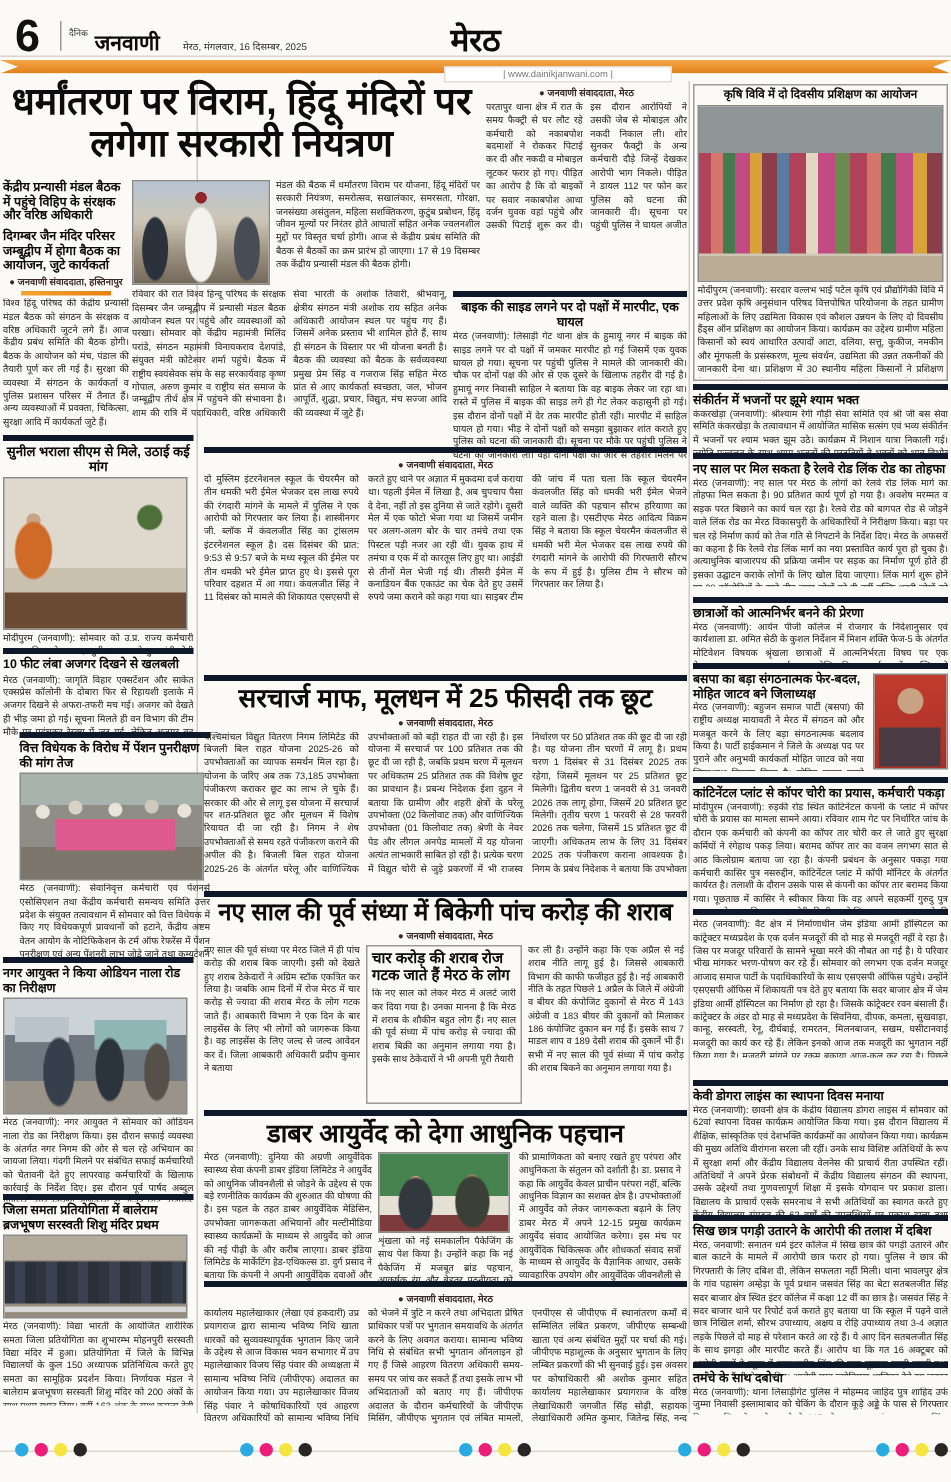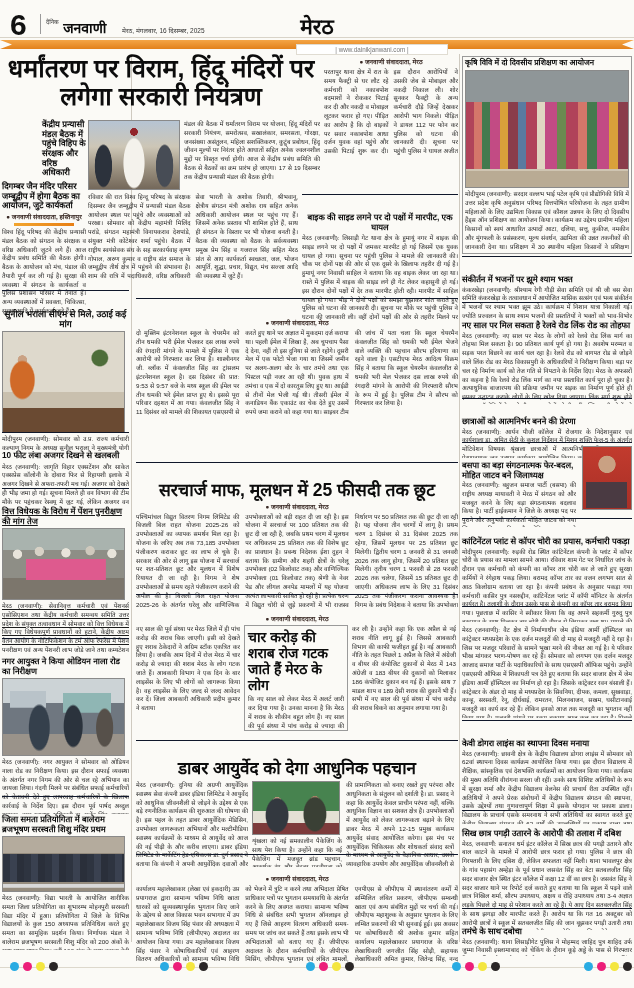--- a/index.html
+++ b/index.html
@@ -6,21 +6,21 @@
   html,body { width:634px; height:988px; }
   body { position:relative; background:#fbfaf6; font-family:"Liberation Sans","DejaVu Sans",sans-serif; color:#1c1c1c; overflow:hidden; }
   .s { position:absolute; }
   .hl { font-weight:800; color:#0c0c0c; text-align:center; line-height:1.12; }
   .shl { font-weight:800; color:#0c0c0c; font-size:8.3px; line-height:1.15; }
   .bd { font-size:6.2px; line-height:1.42; text-align:justify; color:#1d1d1d; overflow:hidden; }
   .c2 { column-count:2; column-gap:5px; }
   .c3 { column-count:3; column-gap:6px; }
   .by { font-size:6.3px; font-weight:700; text-align:center; color:#3a2a25; margin:1px 0 2px; }
   .photo { position:absolute; border:1px solid #8a8a8a; }
-  .rule-t { border-top:1px solid #0f172a; padding-top:18px; }
+  .rule-t { border-top:4px solid #0f172a; padding-top:2px; }
   .vline { position:absolute; width:1px; background:#cfcac0; }
   .orange-bar { height:3px; width:72%; margin:1px auto 2px; background:linear-gradient(90deg,#f2a52d,#e87f14); }
   .ribbon { position:absolute; left:0; top:40px; width:634px; height:9px;
     background:linear-gradient(180deg,#f4a546,#e2811b);
     clip-path:polygon(0 0,12px 50%,0 100%,100% 100%,calc(100% - 12px) 50%,100% 0); }
   .webbox { position:absolute; background:#ffffff; border:1px solid #e0dcd2; font-size:6.3px; color:#777;
     text-align:center; line-height:10px; }
   .boxed { border:1px solid #9a9a9a; }
   .liq-row { display:flex; gap:4px; }
   .dot { position:absolute; width:9px; height:9px; border-radius:50%; }
@@ -87,21 +87,21 @@
 <div class="s" style="left:0;top:37px;width:634px;height:1px;background:#d8d3c8;"></div>
 <div class="ribbon"></div>
 <div class="webbox s" style="left:296px;top:44px;width:152px;height:11px;">| www.dainikjanwani.com |</div>
 
 <div class="vline" style="left:131px;top:54px;height:888px;"></div>
 <div class="vline" style="left:459px;top:54px;height:888px;"></div>
 
 <div class="s hl" style="left:2px;top:54px;width:318px;height:62px;font-size:25px;">धर्मांतरण पर विराम, हिंदू मंदिरों पर लगेगा सरकारी नियंत्रण</div>
 
 <div class="s" style="left:2px;top:120px;width:84px;">
-  <div class="shl" style="font-size:8.4px;margin-left:40px;">केंद्रीय प्रन्यासी मंडल बैठक में पहुंचे विहिप के संरक्षक और वरिष्ठ अधिकारी</div>
+  <div class="shl" style="font-size:8.4px;">केंद्रीय प्रन्यासी मंडल बैठक में पहुंचे विहिप के संरक्षक और वरिष्ठ अधिकारी</div>
   <div class="shl" style="font-size:8.4px;margin-top:4px;">दिगम्बर जैन मंदिर परिसर जम्बूद्वीप में होगा बैठक का आयोजन, जुटे कार्यकर्ता</div>
   <div class="by">● जनवाणी संवाददाता, हस्तिनापुर</div>
   <div class="orange-bar"></div>
   <div class="bd" style="height:88px;">विश्व हिंदू परिषद की केंद्रीय प्रन्यासी मंडल बैठक को संगठन के संरक्षक व वरिष्ठ अधिकारी जुटने लगे हैं। आज केंद्रीय प्रबंध समिति की बैठक होगी। बैठक के आयोजन को मंच, पंडाल की तैयारी पूर्ण कर ली गई है। सुरक्षा की व्यवस्था में संगठन के कार्यकर्ता व पुलिस प्रशासन परिसर में तैनात हैं। अन्य व्यवस्थाओं में प्रवक्ता, चिकित्सा, सुरक्षा आदि में कार्यकर्ता जुटे हैं।</div>
 </div>
 <div class="photo ph-lead" style="left:88px;top:120px;width:92px;height:70px;"></div>
 <div class="s bd" style="left:184px;top:120px;width:136px;height:70px;">मंडल की बैठक में धर्मांतरण विराम पर योजना, हिंदू मंदिरों पर सरकारी नियंत्रण, समरोत्सव, सखालंकार, समरसता, गोरक्षा, जनसंख्या असंतुलन, महिला सशक्तिकरण, कुटुंब प्रबोधन, हिंदू जीवन मूल्यों पर निरंतर होते आघातों सहित अनेक ज्वलनशील मुद्दों पर विस्तृत चर्चा होगी। आज से केंद्रीय प्रबंध समिति की बैठक से बैठकों का क्रम प्रारंभ हो जाएगा। 17 से 19 दिसम्बर तक केंद्रीय प्रन्यासी मंडल की बैठक होगी।</div>
 <div class="s bd c2" style="left:88px;top:193px;width:210px;height:97px;">रविवार की रात विश्व हिन्दू परिषद के संरक्षक दिसम्बर जैन जम्बूद्वीप में प्रन्यासी मंडल बैठक आयोजन स्थल पर पहुंचे और व्यवस्थाओं को परखा। सोमवार को केंद्रीय महामंत्री मिलिंद परांडे, संगठन महामंत्री विनायकराव देशपांडे, संयुक्त मंत्री कोटेश्वर शर्मा पहुंचे। बैठक में राष्ट्रीय स्वयंसेवक संघ के सह सरकार्यवाह कृष्ण गोपाल, अरुण कुमार व राष्ट्रीय संत समाज के जम्बूद्वीप तीर्थ क्षेत्र में पहुंचने की संभावना है। शाम की रात्रि में पदाधिकारी, वरिष्ठ अधिकारी सेवा भारती के अशोक तिवारी, श्रीभवानू, क्षेत्रीय संगठन मंत्री अशोक राय सहित अनेक अधिकारी आयोजन स्थल पर पहुंच गए हैं। जिसमें अनेक प्रस्ताव भी शामिल होते हैं, साथ ही संगठन के विस्तार पर भी योजना बनती है। बैठक की व्यवस्था को बैठक के सर्वव्यवस्था प्रमुख प्रेम सिंह व गजराज सिंह सहित मेरठ प्रांत से आए कार्यकर्ता स्वच्छता, जल, भोजन आपूर्ति, शुद्धा, प्रचार, विद्युत, मंच सज्जा आदि की व्यवस्था में जुटे हैं।</div>
 
 <div class="s" style="left:324px;top:56px;width:134px;">
@@ -112,32 +112,33 @@
 <div class="s rule-t" style="left:302px;top:194px;width:156px;">
   <div class="shl" style="text-align:center;">बाइक की साइड लगने पर दो पक्षों में मारपीट, एक घायल</div>
   <div class="bd" style="height:86px;margin-top:2px;">मेरठ (जनवाणी): लिसाड़ी गेट थाना क्षेत्र के हुमायूं नगर में बाइक की साइड लगने पर दो पक्षों में जमकर मारपीट हो गई जिसमें एक युवक घायल हो गया। सूचना पर पहुंची पुलिस ने मामले की जानकारी की। चौक पर दोनों पक्ष की ओर से एक दूसरे के खिलाफ तहरीर दी गई है। हुमायूं नगर निवासी साहिल ने बताया कि वह बाइक लेकर जा रहा था। रास्ते में पुलिस में बाइक की साइड लगे ही गेट लेकर कहासुनी हो गई। इस दौरान दोनों पक्षों में देर तक मारपीट होती रही। मारपीट में साहिल घायल हो गया। भीड़ ने दोनों पक्षों को समझा बुझाकर शांत कराते हुए पुलिस को घटना की जानकारी दी। सूचना पर मौके पर पहुंची पुलिस ने घटना की जानकारी ली। वहीं दोनों पक्षों की ओर से तहरीर मिलने पर पुलिस ने जांच शुरू कर दी। वहीं इंस्पेक्टर का कहना है कि रिपोर्ट दर्ज कर मामले की जांच की जा रही है।</div>
 </div>
 
 <div class="s rule-t" style="left:136px;top:298px;width:322px;">
   <div class="by">● जनवाणी संवाददाता, मेरठ</div>
   <div class="bd c3" style="height:116px;">दो मुस्लिम इंटरनेशनल स्कूल के चेयरमैन को तीन धमकी भरी ईमेल भेजकर दस लाख रुपये की रंगदारी मांगने के मामले में पुलिस ने एक आरोपी को गिरफ्तार कर लिया है। शास्त्रीनगर जी. ब्लॉक में कंवलजीत सिंह का ट्रांसलम इंटरनेशनल स्कूल है। दस दिसंबर की प्रात: 9:53 से 9:57 बजे के मध्य स्कूल की ईमेल पर तीन धमकी भरे ईमेल प्राप्त हुए थे। इससे पूरा परिवार दहशत में आ गया। कंवलजीत सिंह ने 11 दिसंबर को मामले की शिकायत एसएसपी से करते हुए थाने पर अज्ञात में मुकदमा दर्ज कराया था। पहली ईमेल में लिखा है, अब चुपचाप पैसा दे देना, नहीं तो इस दुनिया से जाते रहोगे। दूसरी मेल में एक फोटो भेजा गया था जिसमें जमीन पर अलग-अलग बोर के चार तमंचे तथा एक पिस्टल पड़ी नजर आ रही थी। युवक हाथ में तमंचा व एक में दो कारतूस लिए हुए था। आईडी से तीनों मेल भेजी गई थी। तीसरी ईमेल में कनाडियन बैंक एकाउंट का चेक देते हुए उसमें रुपये जमा कराने को कहा गया था। साइबर टीम की जांच में पता चला कि स्कूल चेयरमैन कंवलजीत सिंह को धमकी भरी ईमेल भेजने वाले व्यक्ति की पहचान सौरभ हरियाणा का रहने वाला है। एसटीएफ मेरठ आदित्य विक्रम सिंह ने बताया कि स्कूल चेयरमैन कंवलजीत से धमकी भरी मेल भेजकर दस लाख रुपये की रंगदारी मांगने के आरोपी की गिरफ्तारी सौरभ के रूप में हुई है। पुलिस टीम ने सौरभ को गिरफ्तार कर लिया है।</div>
 </div>
 
-<div class="s rule-t" style="left:136px;top:450px;width:322px;margin-top:12px;">
+<div class="s rule-t" style="left:136px;top:450px;width:322px;">
   <div class="hl" style="font-size:17.5px;">सरचार्ज माफ, मूलधन में 25 फीसदी तक छूट</div>
   <div class="by">● जनवाणी संवाददाता, मेरठ</div>
   <div class="bd c3" style="height:104px;">पश्चिमांचल विद्युत वितरण निगम लिमिटेड की बिजली बिल राहत योजना 2025-26 को उपभोक्ताओं का व्यापक समर्थन मिल रहा है। योजना के जरिए अब तक 73,185 उपभोक्ता पंजीकरण कराकर छूट का लाभ ले चुके हैं। सरकार की ओर से लागू इस योजना में सरचार्ज पर शत-प्रतिशत छूट और मूलधन में विशेष रियायत दी जा रही है। निगम ने शेष उपभोक्ताओं से समय रहते पंजीकरण कराने की अपील की है। बिजली बिल राहत योजना 2025-26 के अंतर्गत घरेलू और वाणिज्यिक उपभोक्ताओं को बड़ी राहत दी जा रही है। इस योजना में सरचार्ज पर 100 प्रतिशत तक की छूट दी जा रही है, जबकि प्रथम चरण में मूलधन पर अधिकतम 25 प्रतिशत तक की विशेष छूट का प्रावधान है। प्रबन्ध निदेशक ईशा दुहन ने बताया कि ग्रामीण और शहरी क्षेत्रों के घरेलू उपभोक्ता (02 किलोवाट तक) और वाणिज्यिक उपभोक्ता (01 किलोवाट तक) श्रेणी के नेवर पेड और लीगल अनपेड मामलों में यह योजना अत्यंत लाभकारी साबित हो रही है। प्रत्येक चरण में विद्युत चोरी से जुड़े प्रकरणों में भी राजस्व निर्धारण पर 50 प्रतिशत तक की छूट दी जा रही है। यह योजना तीन चरणों में लागू है। प्रथम चरण 1 दिसंबर से 31 दिसंबर 2025 तक रहेगा, जिसमें मूलधन पर 25 प्रतिशत छूट मिलेगी। द्वितीय चरण 1 जनवरी से 31 जनवरी 2026 तक लागू होगा, जिसमें 20 प्रतिशत छूट मिलेगी। तृतीय चरण 1 फरवरी से 28 फरवरी 2026 तक चलेगा, जिसमें 15 प्रतिशत छूट दी जाएगी। अधिकतम लाभ के लिए 31 दिसंबर 2025 तक पंजीकरण कराना आवश्यक है। निगम के प्रबंध निदेशक ने बताया कि उपभोक्ता अपने नजदीकी एसडीओ कार्यालय, कलेक्शन सेंटर, जन-सुविधा केंद्र (सीएससी), विद्युत सखी या मीटर रीडर के माध्यम से पंजीकरण करा सकते हैं। निदेशक (वाणिज्य) श्री संजय जैन ने उपभोक्ताओं से अपील की कि अंतिम तिथि की प्रतीक्षा न करें और समय रहते पंजीकरण कराकर इस योजना अवधि की योजना का पूरा लाभ उठाएं।</div>
 </div>
 
 <div class="s rule-t" style="left:136px;top:594px;width:322px;">
+  <div class="hl" style="font-size:16px;">नए साल की पूर्व संध्या में बिकेगी पांच करोड़ की शराब</div>
   <div class="by">● जनवाणी संवाददाता, मेरठ</div>
   <div class="liq-row">
     <div class="bd" style="width:104px;height:106px;">नए साल की पूर्व संध्या पर मेरठ जिले में ही पांच करोड़ की शराब बिक जाएगी। इसी को देखते हुए शराब ठेकेदारों ने अग्रिम स्टॉक एकत्रित कर लिया है। जबकि आम दिनों में रोज मेरठ में चार करोड़ से ज्यादा की शराब मेरठ के लोग गटक जाते हैं। आबकारी विभाग ने एक दिन के बार लाइसेंस के लिए भी लोगों को जागरूक किया है। वह लाइसेंस के लिए जल्द से जल्द आवेदन कर दें। जिला आबकारी अधिकारी प्रदीप कुमार ने बताया</div>
     <div class="boxed" style="width:104px;height:106px;padding:3px;overflow:hidden;">
-      <div class="shl" style="font-size:14px;">चार करोड़ की शराब रोज गटक जाते हैं मेरठ के लोग</div>
+      <div class="shl" style="font-size:10px;">चार करोड़ की शराब रोज गटक जाते हैं मेरठ के लोग</div>
       <div class="bd" style="height:68px;margin-top:2px;">कि नए साल को लेकर मेरठ में अलर्ट जारी कर दिया गया है। उनका मानना है कि मेरठ में शराब के शौकीन बहुत लोग हैं। नए साल की पूर्व संध्या में पांच करोड़ से ज्यादा की शराब बिक्री का अनुमान लगाया गया है। इसके साथ ठेकेदारों ने भी अपनी पूरी तैयारी</div>
     </div>
     <div class="bd" style="width:104px;height:106px;">कर ली है। उन्होंने कहा कि एक अप्रैल से नई शराब नीति लागू हुई है। जिससे आबकारी विभाग की काफी फजीहत हुई है। नई आबकारी नीति के तहत पिछले 1 अप्रैल के जिले में अंग्रेजी व बीयर की कंपोजिट दुकानों से मेरठ में 143 अंग्रेजी व 183 बीयर की दुकानों को मिलाकर 186 कंपोजिट दुकान बन गई हैं। इसके साथ 7 माडल शाप व 189 देसी शराब की दुकानें भी हैं। सभी में नए साल की पूर्व संध्या में पांच करोड़ की शराब बिकने का अनुमान लगाया गया है।</div>
   </div>
 </div>
 
 <div class="s rule-t" style="left:136px;top:740px;width:322px;">
   <div class="hl" style="font-size:17px;">डाबर आयुर्वेद को देगा आधुनिक पहचान</div>
   <div style="display:flex;gap:4px;margin-top:3px;">
     <div class="bd" style="width:112px;height:86px;">मेरठ (जनवाणी): दुनिया की अग्रणी आयुर्वेदिक स्वास्थ्य सेवा कंपनी डाबर इंडिया लिमिटेड ने आयुर्वेद को आधुनिक जीवनशैली से जोड़ने के उद्देश्य से एक बड़े रणनीतिक कार्यक्रम की शुरुआत की घोषणा की है। इस पहल के तहत डाबर आयुर्वेदिक मेडिसिन, उपभोक्ता जागरूकता अभियानों और मल्टीमीडिया स्वास्थ्य कार्यक्रमों के माध्यम से आयुर्वेद को आज की नई पीढ़ी के और करीब लाएगा। डाबर इंडिया लिमिटेड के मार्केटिंग हेड-एथिकल्स डा. दुर्ग प्रसाद ने बताया कि कंपनी ने अपनी आयुर्वेदिक दवाओं और एथिकल उत्पादों की पूरी</div>
@@ -156,38 +157,38 @@
 
 <div class="s rule-t" style="left:2px;top:290px;width:127px;">
   <div class="shl" style="text-align:center;font-size:8.8px;">सुनील भराला सीएम से मिले, उठाई कई मांग</div>
   <div class="photo ph-sunil" style="position:relative;width:123px;height:102px;margin:2px 0;"></div>
   <div class="bd" style="height:16px;">मोदीपुरम (जनवाणी): सोमवार को उ.प्र. राज्य कर्मचारी कल्याण निगम के अध्यक्ष सुनील भराला ने मुख्यमंत्री योगी आदित्यनाथ से मुलाकात कर स्थाई व अस्थाई कर्मचारियों की वेतन विसंगति दूर करने सहित कई मांगें उठाईं। 2415 अस्थाई कर्मचारी 20-25 वर्ष से कार्यरत हैं। कहा कि मानक के हिसाब से नगर निगम में 4000 से अधिक सफाई कर्मचारियों की आवश्यकता है।</div>
 </div>
 <div class="s rule-t" style="left:2px;top:432px;width:127px;">
   <div class="shl">10 फीट लंबा अजगर दिखने से खलबली</div>
   <div class="bd" style="height:42px;margin-top:2px;">मेरठ (जनवाणी): जागृति विहार एक्सटेंशन और साकेत एक्सप्रेस कॉलोनी के दोबारा फिर से रिहायशी इलाके में अजगर दिखने से अफरा-तफरी मच गई। अजगर को देखते ही भीड़ जमा हो गई। सूचना मिलते ही वन विभाग की टीम मौके पर पहुंचकर रेस्क्यू में जुट गई, लेकिन अजगर वन विभाग की टीम के हाथ नहीं आया। वन अफसरों का कहना है कि अगर कहीं भी अजगर या कोई अन्य जंगली जीव दिखे तो वन विभाग को सूचना दें और न ही उसे कोई नुकसान पहुंचाएं।</div>
 </div>
-<div class="s rule-t" style="left:2px;top:488px;width:127px;text-decoration:underline;">
+<div class="s rule-t" style="left:13px;top:488px;width:127px;">
   <div class="shl">वित्त विधेयक के विरोध में पेंशन पुनरीक्षण की मांग तेज</div>
   <div class="photo ph-pension" style="position:relative;width:123px;height:72px;margin:2px 0;"></div>
   <div class="bd" style="height:50px;">मेरठ (जनवाणी): सेवानिवृत्त कर्मचारी एवं पेंशनर्स एसोसिएशन तथा केंद्रीय कर्मचारी समन्वय समिति उत्तर प्रदेश के संयुक्त तत्वावधान में सोमवार को वित्त विधेयक में किए गए विधेयकपूर्ण प्रावधानों को हटाने, केंद्रीय अष्टम वेतन आयोग के नोटिफिकेशन के टर्म ऑफ रेफरेंस में पेंशन पुनरीक्षण एवं अन्य पेंशनरी लाभ जोड़े जाने तथा कम्यूटेशन बहाली अवधि 15 वर्ष से घटाकर 12 वर्ष किए जाने की मांगों को लेकर प्रदर्शन कर जिलाधिकारी कार्यालय के माध्यम से प्रधानमंत्री को ज्ञापन भेजा गया। इस अवसर पर हरिशंकर शर्मा, अरविंद मोहन, एसबी शर्मा, संजय शंकर, अतुल कुमार आदि मौजूद रहे।</div>
 </div>
 <div class="s rule-t" style="left:2px;top:638px;width:127px;">
   <div class="shl">नगर आयुक्त ने किया ओडियन नाला रोड का निरीक्षण</div>
   <div class="photo ph-odeon" style="position:relative;width:123px;height:78px;margin:2px 0;"></div>
   <div class="bd" style="height:56px;">मेरठ (जनवाणी): नगर आयुक्त ने सोमवार को ओडियन नाला रोड का निरीक्षण किया। इस दौरान सफाई व्यवस्था के अंतर्गत नगर निगम की ओर से चल रहे अभियान का जायजा लिया। गंदगी मिलने पर संबंधित सफाई कर्मचारियों को चेतावनी देते हुए लापरवाह कर्मचारियों के खिलाफ कार्रवाई के निर्देश दिए। इस दौरान पूर्व पार्षद अब्दुल गफ्फार, नगर स्वास्थ्य अधिकारी डा. गजेंद्र सिंह, सहायक नगर आयुक्त ब्रजपाल सिंह, विजय पंडित, प्रदीप कश्यप, अमरीश शर्मा सहित अधिकारी मौजूद रहे।</div>
 </div>
 <div class="s rule-t" style="left:2px;top:796px;width:127px;">
   <div class="shl">जिला समता प्रतियोगिता में बालेराम ब्रजभूषण सरस्वती शिशु मंदिर प्रथम</div>
   <div class="photo ph-samta" style="position:relative;width:123px;height:56px;margin:2px 0;"></div>
   <div class="bd" style="height:56px;">मेरठ (जनवाणी): विद्या भारती के आयोजित शारीरिक समता जिला प्रतियोगिता का शुभारम्भ मोहनपुरी सरस्वती विद्या मंदिर में हुआ। प्रतियोगिता में जिले के विभिन्न विद्यालयों के कुल 150 अध्यापक प्रतिनिधित्व करते हुए समता का सामूहिक प्रदर्शन किया। निर्णायक मंडल ने बालेराम ब्रजभूषण सरस्वती शिशु मंदिर को 200 अंकों के साथ प्रथम स्थान दिया। वहीं 163 अंक के साथ कमला देवी सरस्वती विद्या मंदिर द्वितीय तथा 156 अंकों के साथ मन्वंती देवी शिशु मंदिर तृतीय स्थान पर रहा। प्रथम स्थान प्राप्त करने पर विद्यालय की टीम एवं नगर शिक्षा प्रभारी कृष्ण कुमार शर्मा तथा प्रबंध समिति के पदाधिकारियों ने बधाई दी।</div>
 </div>
 
 <div class="s boxed" style="left:462px;top:56px;width:170px;height:198px;padding:2px;overflow:hidden;">
-  <div class="shl" style="font-size:7.8px;">कृषि विवि में दो दिवसीय प्रशिक्षण का आयोजन</div>
+  <div class="shl" style="font-size:7.8px;text-align:center;">कृषि विवि में दो दिवसीय प्रशिक्षण का आयोजन</div>
   <div class="photo ph-agri" style="position:relative;width:164px;height:118px;margin:2px 0;"></div>
   <div class="bd" style="height:62px;">मोदीपुरम (जनवाणी): सरदार वल्लभ भाई पटेल कृषि एवं प्रौद्योगिकी विवि में उत्तर प्रदेश कृषि अनुसंधान परिषद वित्तपोषित परियोजना के तहत ग्रामीण महिलाओं के लिए उद्यमिता विकास एवं कौशल उन्नयन के लिए दो दिवसीय हैंड्स ऑन प्रशिक्षण का आयोजन किया। कार्यक्रम का उद्देश्य ग्रामीण महिला किसानों को स्वयं आधारित उत्पादों आटा, दलिया, सत्तू, कुकीज, नमकीन और मूंगफली के प्रसंस्करण, मूल्य संवर्धन, उद्यमिता की उन्नत तकनीकों की जानकारी देना था। प्रशिक्षण में 30 स्थानीय महिला किसानों ने प्रशिक्षण लिया। परियोजना के प्रधान अन्वेषक डा. पूजा ने प्रशिक्षण की रूपरेखा, उद्देश्य के बारे में जानकारी दी। अध्यक्षता कुलपति डा. रामजी सिंह ने की। इस दौरान डा. आर सिंह, डा. अर्चना सूद, डा. अंजलि, डा. सरिता यादव, डा. कमल खिलाड़ी, डा. ऋतु सिंह, डा. सत्य प्रकाश, डा. गोपाल सिंह आदि मौजूद रहे।</div>
 </div>
 <div class="s rule-t" style="left:462px;top:256px;width:170px;">
   <div class="shl">संकीर्तन में भजनों पर झूमे श्याम भक्त</div>
   <div class="bd" style="height:32px;margin-top:1px;">कंकरखेड़ा (जनवाणी): श्रीश्याम रेगी गौड़ी सेवा समिति एवं श्री जी बस सेवा समिति कंकरखेड़ा के तत्वावधान में आयोजित मासिक सत्संग एवं भव्य संकीर्तन में भजनों पर श्याम भक्त झूम उठे। कार्यक्रम में निशान यात्रा निकाली गई। ज्योति प्रज्वलन के साथ श्याम भजनों की प्रस्तुतियों ने भक्तों को भाव-विभोर कर दिया। इस अवसर पर टीनू, विनीता, रवि, राज, पूनम, अल्पना, कृष्णा, किरन, वंदना, मंजू, ज्योति आदि मौजूद रहे।</div>
 </div>
 <div class="s rule-t" style="left:462px;top:302px;width:170px;">
   <div class="shl">नए साल पर मिल सकता है रेलवे रोड लिंक रोड का तोहफा</div>
   <div class="bd" style="height:72px;margin-top:1px;">मेरठ (जनवाणी): नए साल पर मेरठ के लोगों को रेलवे रोड लिंक मार्ग का तोहफा मिल सकता है। 90 प्रतिशत कार्य पूर्ण हो गया है। अवशेष मरम्मत व सड़क परत बिछाने का कार्य चल रहा है। रेलवे रोड को बागपत रोड से जोड़ने वाले लिंक रोड का मेरठ विकासपुरी के अधिकारियों ने निरीक्षण किया। बड़ा पर चल रहे निर्माण कार्य को तेज गति से निपटाने के निर्देश दिए। मेरठ के अफसरों का कहना है कि रेलवे रोड लिंक मार्ग का नया प्रस्तावित कार्य पूरा हो चुका है। अत्याधुनिक बाजारपथ की प्रक्रिया जमीन पर सड़क का निर्माण पूर्ण होते ही इसका उद्घाटन कराके लोगों के लिए खोल दिया जाएगा। लिंक मार्ग शुरू होने पर 38 कॉलोनियों के साढ़े तीन लाख लोगों को ही नहीं बल्कि शहरी लोगों को भी फायदा होने वाला है।</div>

